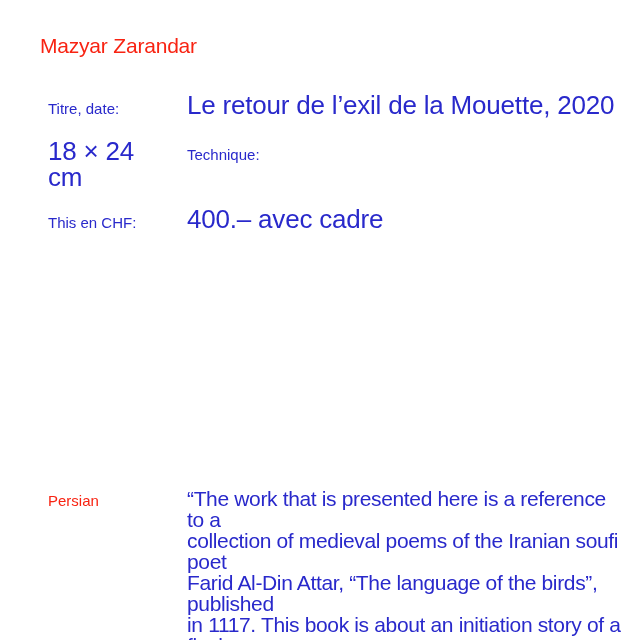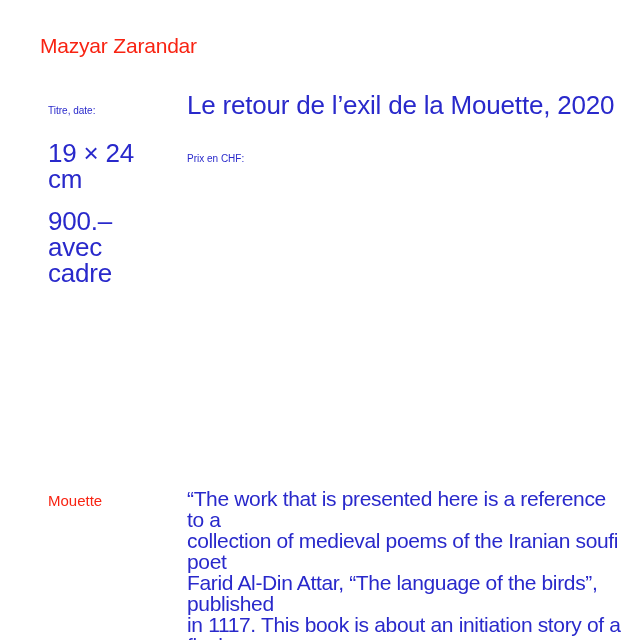--- a/index.html
+++ b/index.html
@@ -31,21 +31,21 @@
   }
   .meta-grid {
     position: absolute;
     left: 16px; top: 60px;
     width: 612px;
     display: grid;
     grid-template-columns: 139px 1fr;
     align-items: baseline;
   }
   .field-label {
-    font-size: 10px;
+    font-size: 15px;
     line-height: 26px;
     color: var(--blue);
     white-space: nowrap;
   }
   .field-value {
     font-size: 26px;
     line-height: 26px;
     letter-spacing: -0.2px;
     color: var(--blue);
     white-space: pre-line;
@@ -76,29 +76,30 @@
 <body>
 
 <div class="page">
 
   <h1 class="artist-name">Mazyar Zarandar</h1>
 
   <div class="meta-grid">
     <div class="field-label">Titre, date:</div>
     <div class="field-value">Le retour de l’exil de la Mouette, 2020</div>
 
-    <div class="field-value">19 × 24 cm</div>
+    <div class="field-value">18 × 24 cm</div>
 
+    <div class="field-label">Technique:</div>
 
-    <div class="field-label">Prix en CHF:</div>
-    <div class="field-value">900.– avec cadre</div>
+    <div class="field-label">This en CHF:</div>
+    <div class="field-value">400.– avec cadre</div>
   </div>
 
   <div class="desc-grid">
-    <div class="language-label">Mouette</div>
+    <div class="language-label">Persian</div>
     <div class="desc-text">“The work that is presented here is a reference to a
 collection of medieval poems of the Iranian soufi poet
 Farid Al-Din Attar, “The language of the birds”, published
 in 1117. This book is about an initiation story of a flock
 of thirty birds, only survivors of a long and dangerous
 journey for the quest of their king “Simorgh”, a mythological
 Iranian bird, symbol of God in the mystic Persian tradition.”</div>
   </div>
 
 </div>

